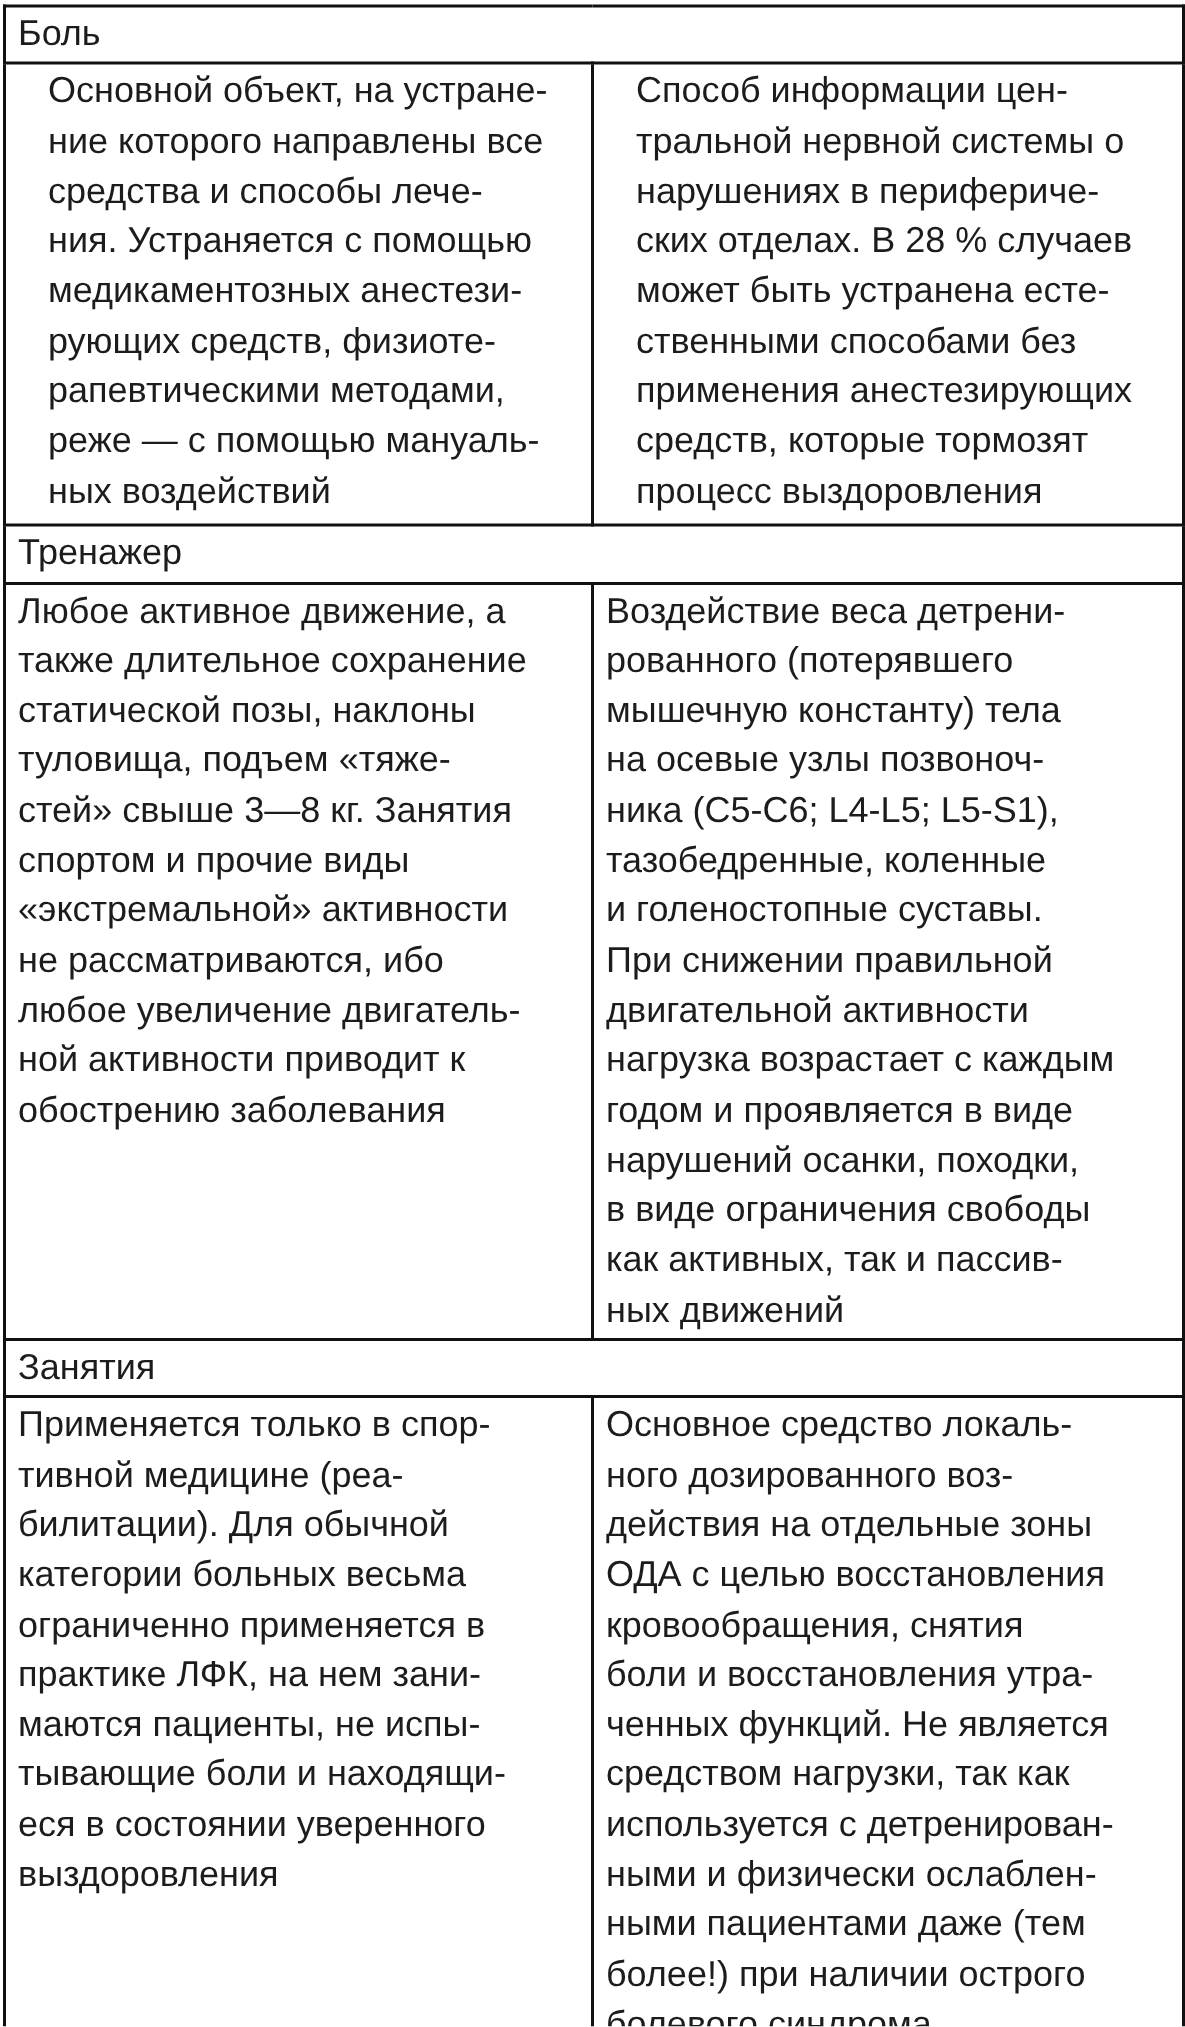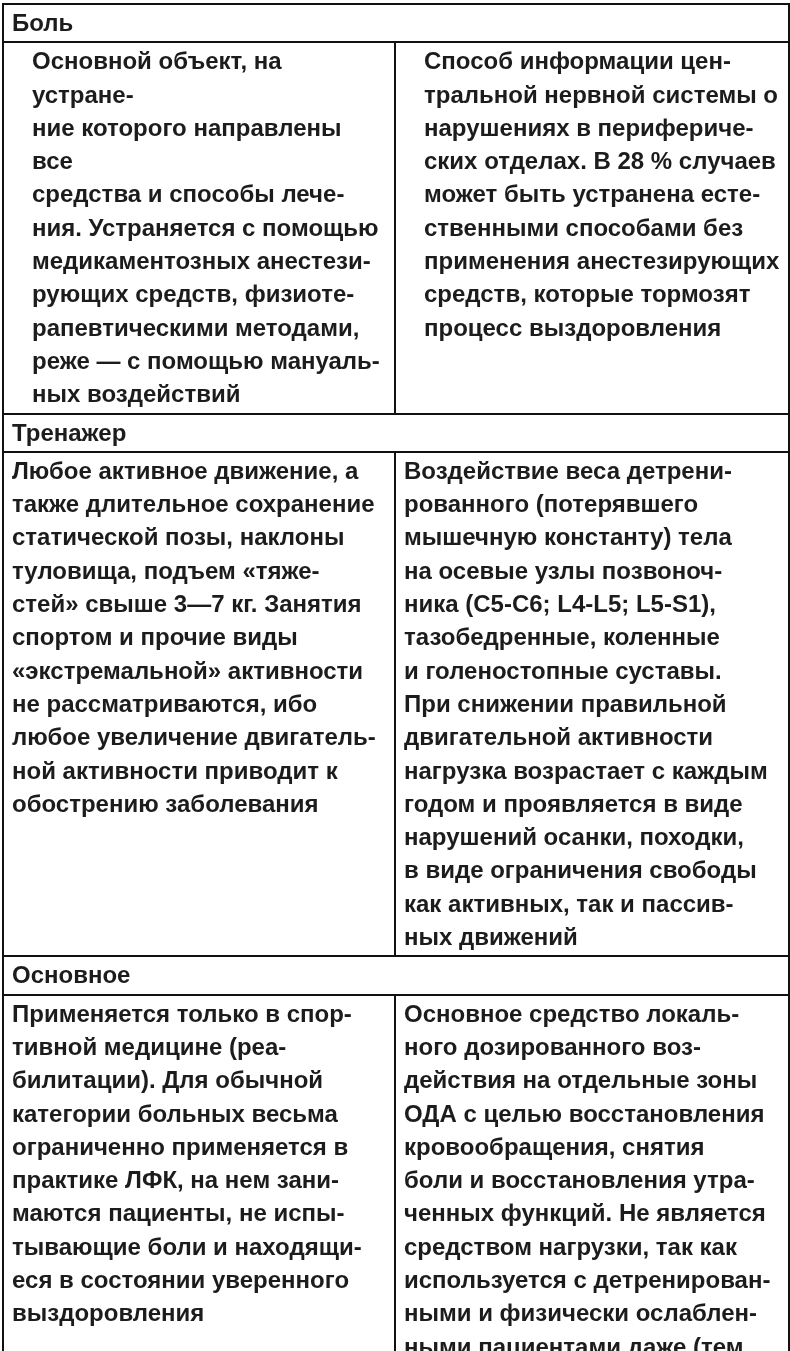--- a/index.html
+++ b/index.html
@@ -29,21 +29,20 @@
   table.info-table col.c-right { width: 394px; }
   table.info-table td {
     border: 2px solid #111111;
     vertical-align: top;
     box-sizing: border-box;
     padding: 1px 6px 2px 8px;
     font-size: 24px;
     line-height: 33.3px;
     white-space: pre-line;
     overflow: hidden;
-    font-weight: bold;
   }
   tr.row-header td {
     height: 33px;
     white-space: nowrap;
   }
   tr.row-header.tall td { height: 35px; }
   tr.row-bol  td { height: 308px; padding-left: 28px; }
   tr.row-nagr td { height: 500px; }
   tr.row-tren td { height: 433px; }
 </style>
@@ -83,21 +82,21 @@
       </tr>
 
       <tr class="row-header">
         <td colspan="2">Тренажер</td>
       </tr>
       <tr class="row-nagr">
         <td>Любое активное движение, а
 также длительное сохранение
 статической позы, наклоны
 туловища, подъем «тяже-
-стей» свыше 3—7 кг. Занятия
+стей» свыше 3—8 кг. Занятия
 спортом и прочие виды
 «экстремальной» активности
 не рассматриваются, ибо
 любое увеличение двигатель-
 ной активности приводит к
 обострению заболевания</td>
         <td>Воздействие веса детрени-
 рованного (потерявшего
 мышечную константу) тела
 на осевые узлы позвоноч-
@@ -108,21 +107,21 @@
 двигательной активности
 нагрузка возрастает с каждым
 годом и проявляется в виде
 нарушений осанки, походки,
 в виде ограничения свободы
 как активных, так и пассив-
 ных движений</td>
       </tr>
 
       <tr class="row-header tall">
-        <td colspan="2">Основное</td>
+        <td colspan="2">Занятия</td>
       </tr>
       <tr class="row-tren">
         <td>Применяется только в спор-
 тивной медицине (реа-
 билитации). Для обычной
 категории больных весьма
 ограниченно применяется в
 практике ЛФК, на нем зани-
 маются пациенты, не испы-
 тывающие боли и находящи-

